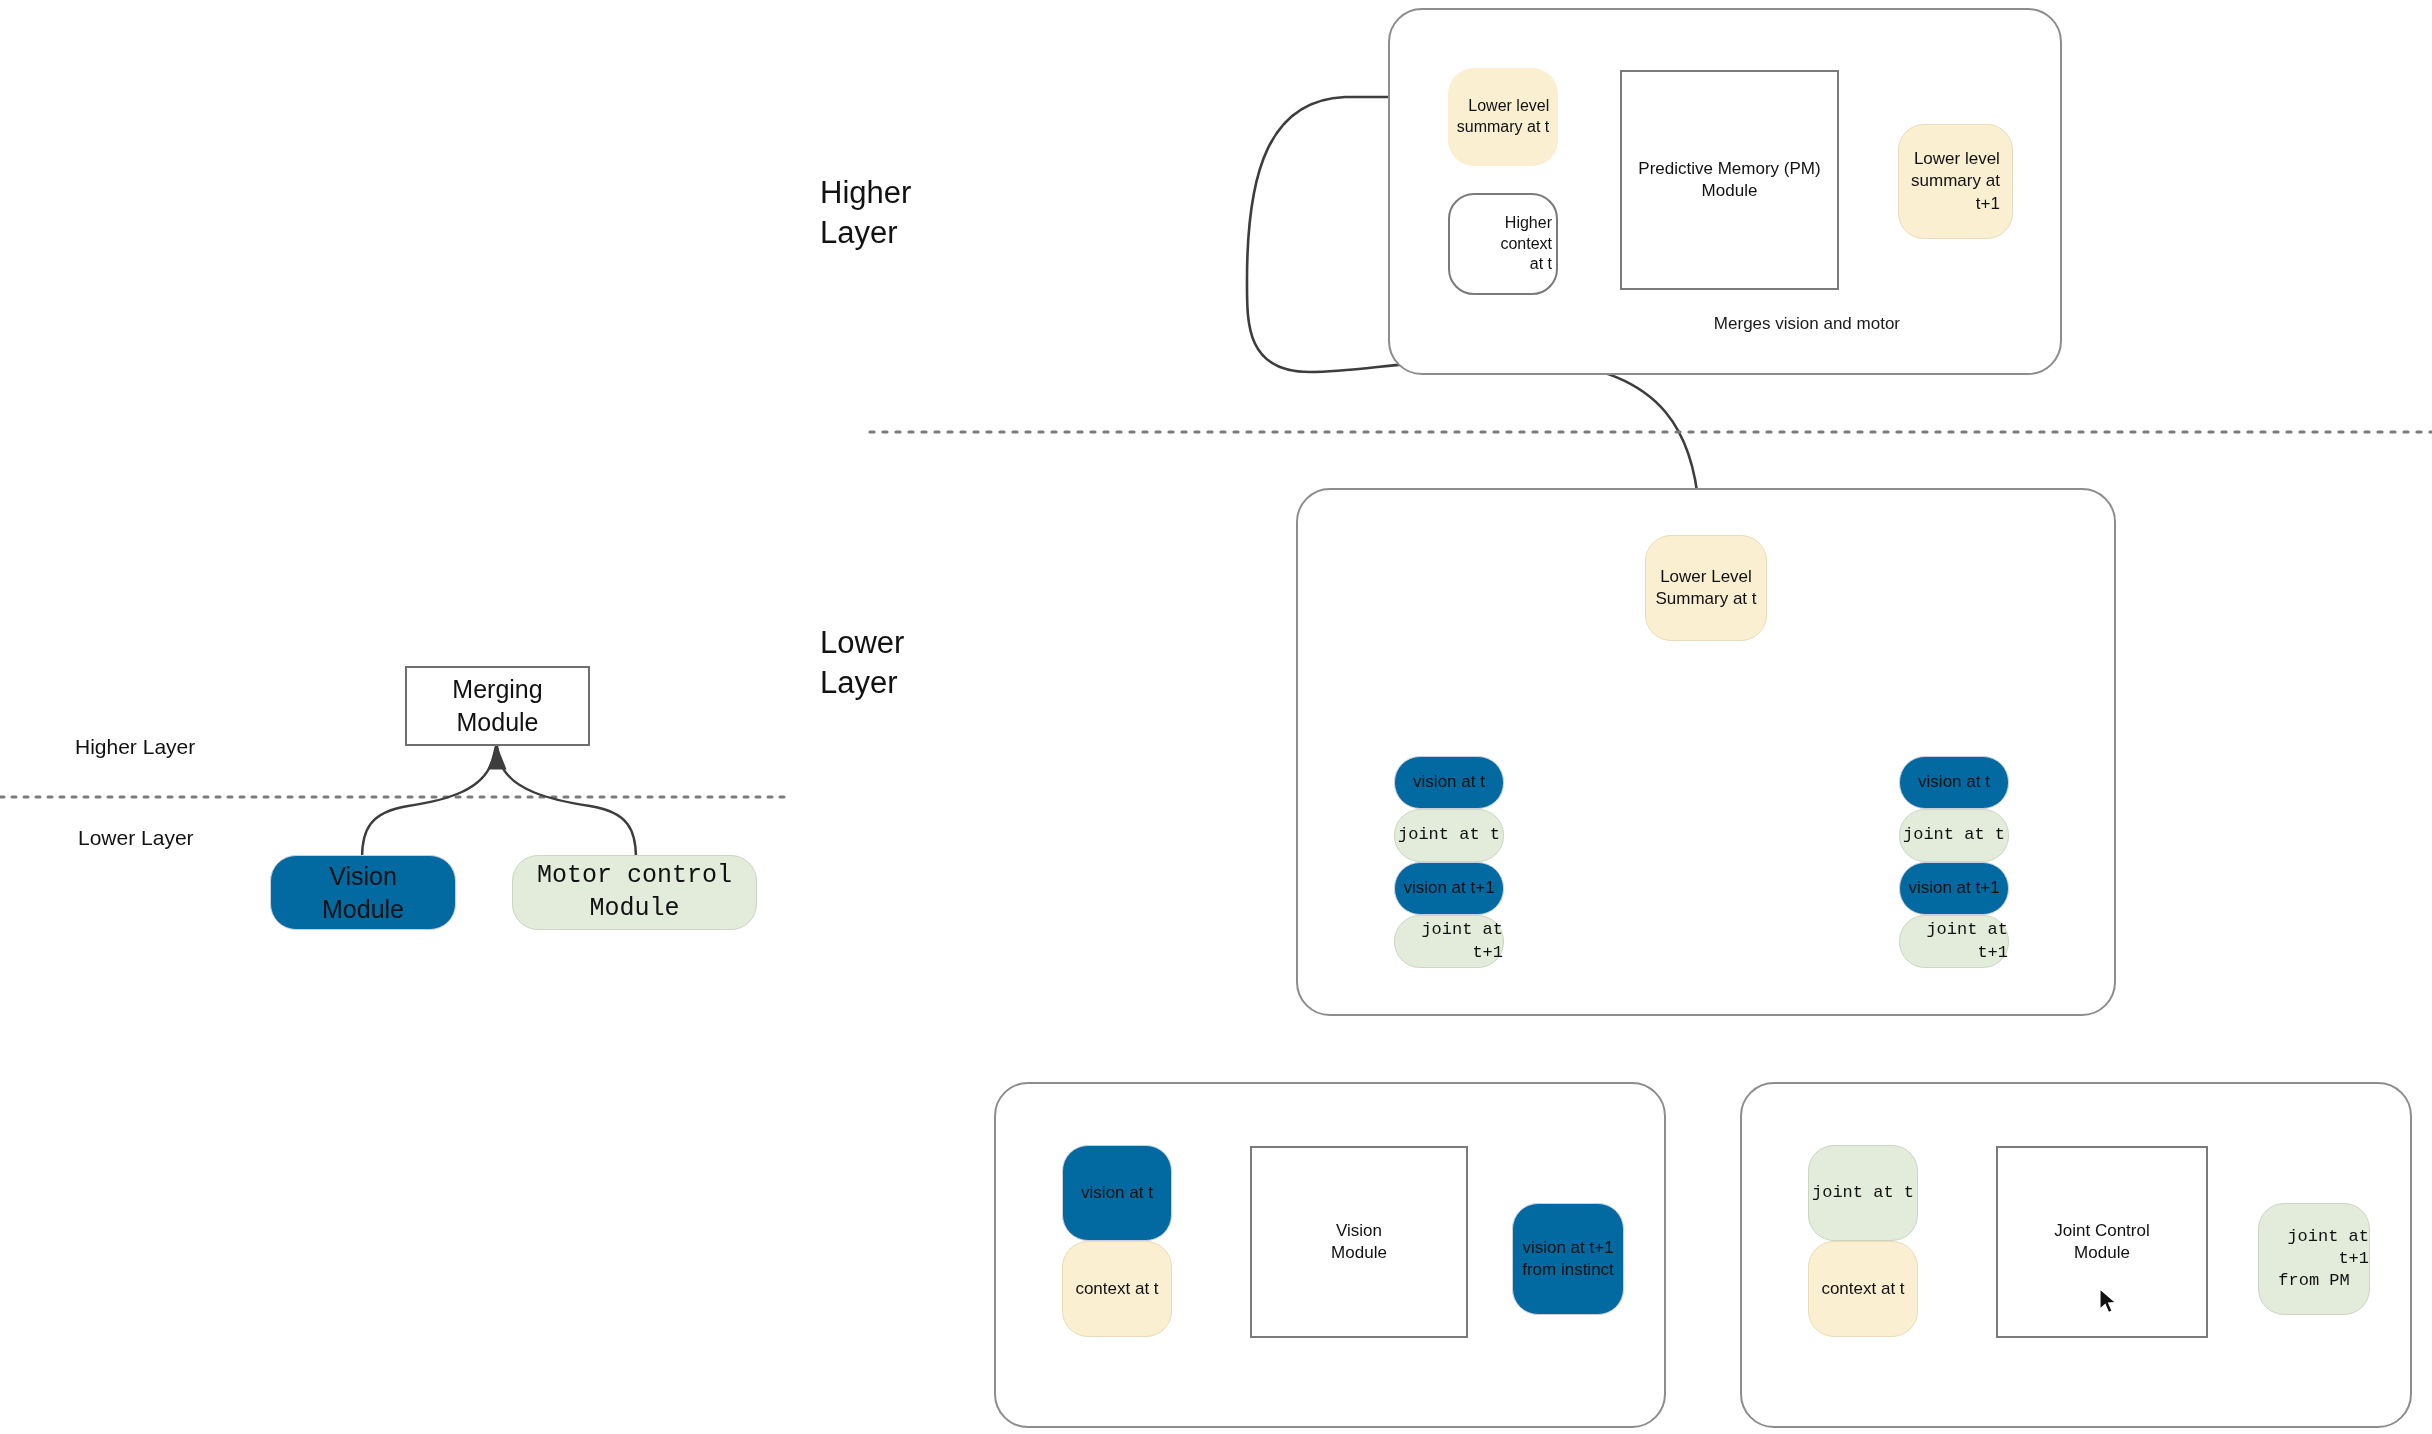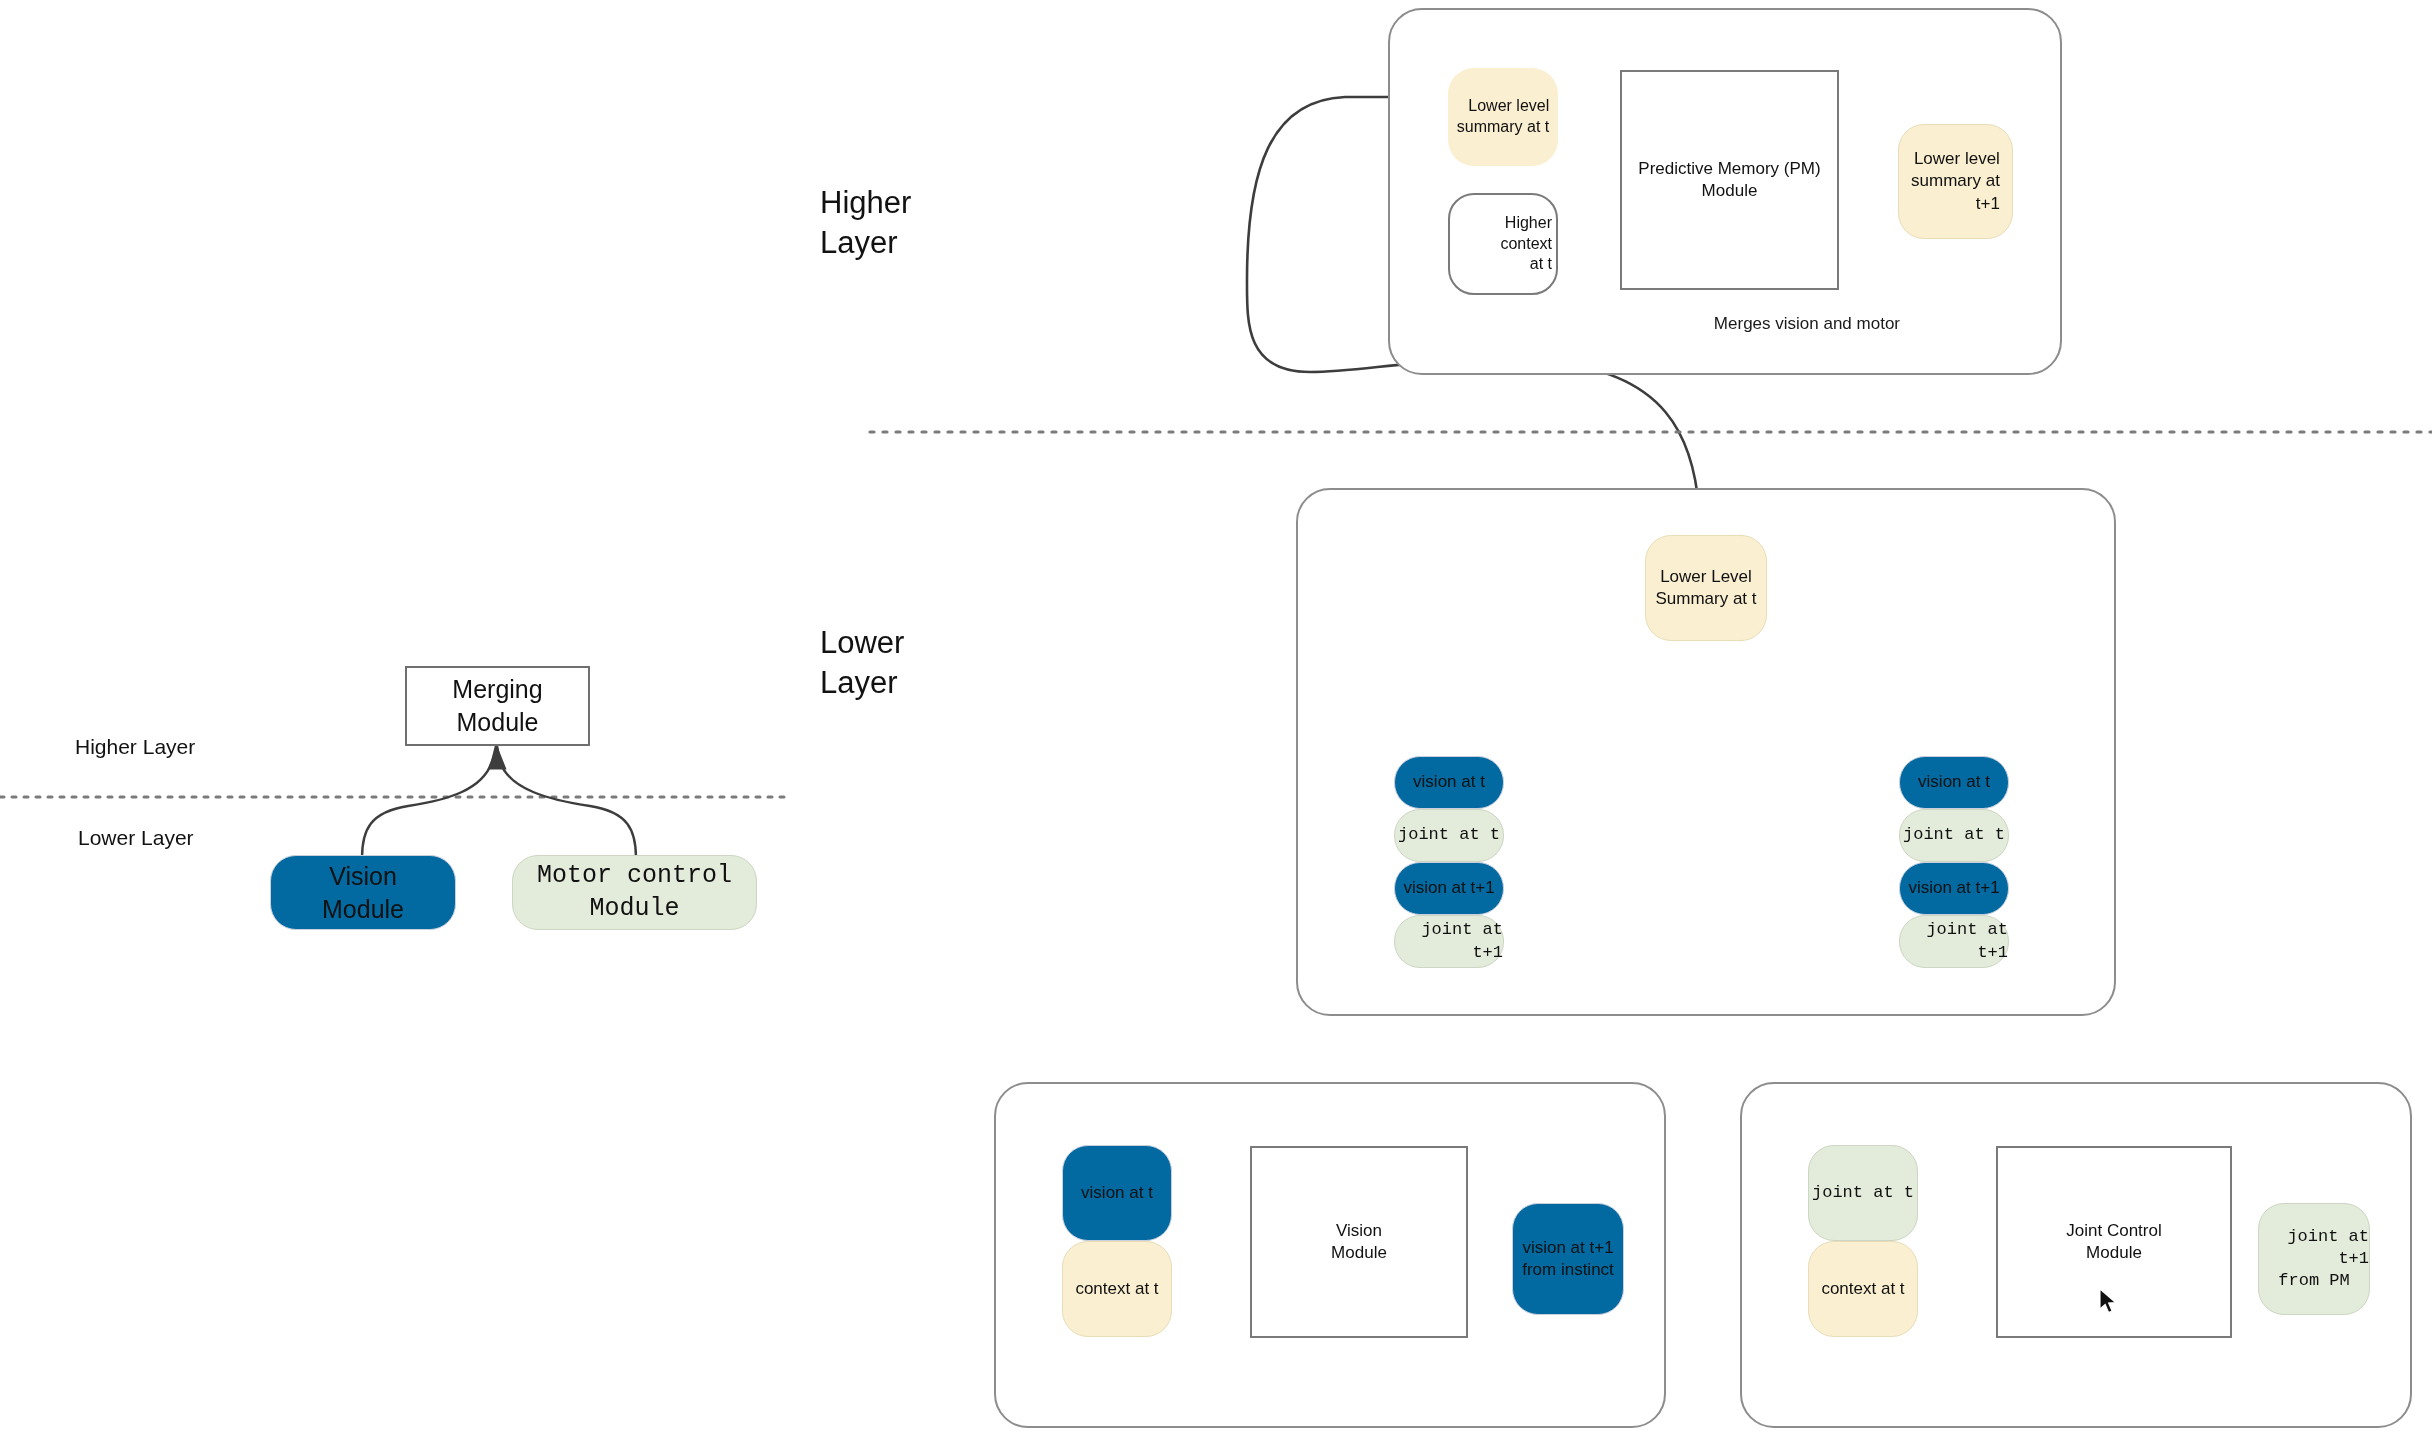--- a/index.html
+++ b/index.html
@@ -90,21 +90,21 @@
     <path d="M1528,840 L1548,840 L1548,829 L1573,853 L1548,877 L1548,866 L1528,866 Z" fill="#ffffff" stroke="#6e6e6e" stroke-width="2.2" stroke-linejoin="round"></path>
     <path d="M1840,840 L1860,840 L1860,829 L1885,853 L1860,877 L1860,866 L1840,866 Z" fill="#ffffff" stroke="#6e6e6e" stroke-width="2.2" stroke-linejoin="round"></path>
 
     <path d="M1180,1246 L1200,1246 L1200,1235 L1225,1259 L1200,1283 L1200,1272 L1180,1272 Z" fill="#ffffff" stroke="#6e6e6e" stroke-width="2.2" stroke-linejoin="round"></path>
     <path d="M1458,1246 L1478,1246 L1478,1235 L1503,1259 L1478,1283 L1478,1272 L1458,1272 Z" fill="#ffffff" stroke="#6e6e6e" stroke-width="2.2" stroke-linejoin="round"></path>
 
     <path d="M1926,1246 L1946,1246 L1946,1235 L1971,1259 L1946,1283 L1946,1272 L1926,1272 Z" fill="#ffffff" stroke="#6e6e6e" stroke-width="2.2" stroke-linejoin="round"></path>
     <path d="M2194,1246 L2214,1246 L2214,1235 L2239,1259 L2214,1283 L2214,1272 L2194,1272 Z" fill="#ffffff" stroke="#6e6e6e" stroke-width="2.2" stroke-linejoin="round"></path>
   </svg>
 
-  <div class="abs label-big" style="left:820px;top:178px;width:200px;height:90px;flex-direction:column;">
+  <div class="abs label-big" style="left:820px;top:168px;width:200px;height:90px;flex-direction:column;">
     <span>Higher</span>
     <span>Layer</span>
   </div>
 
   <div class="abs label-big" style="left:820px;top:618px;width:200px;height:90px;flex-direction:column;">
     <span>Lower</span>
     <span>Layer</span>
   </div>
 
   <div class="abs panel" style="left:1388px;top:8px;width:674px;height:367px;"></div>
@@ -156,21 +156,21 @@
   <div class="abs chip fill-blue bd-soft t17" style="left:1512px;top:1203px;width:112px;height:112px;flex-direction:column;">
     <span>vision at t+1</span>
     <span>from instinct</span>
   </div>
 
   <div class="abs panel" style="left:1740px;top:1082px;width:672px;height:346px;"></div>
 
   <div class="abs chip fill-green bd-softg t17" style="left:1808px;top:1145px;width:110px;height:96px;">joint at t</div>
   <div class="abs chip fill-yellow bd-softy t17" style="left:1808px;top:1241px;width:110px;height:96px;">context at t</div>
 
-  <div class="abs box t17" style="left:1996px;top:1146px;width:236px;height:192px;flex-direction:column;">
+  <div class="abs box t17" style="left:1996px;top:1146px;width:212px;height:192px;flex-direction:column;">
     <span>Joint Control</span>
     <span>Module</span>
   </div>
 
   <div class="abs chip fill-green bd-softg t17" style="left:2258px;top:1203px;width:112px;height:112px;flex-direction:column;">
     <span>joint at t+1</span>
     <span>from PM</span>
   </div>
 
   <div class="abs label-mid" style="left:75px;top:735px;width:240px;">Higher Layer</div>

